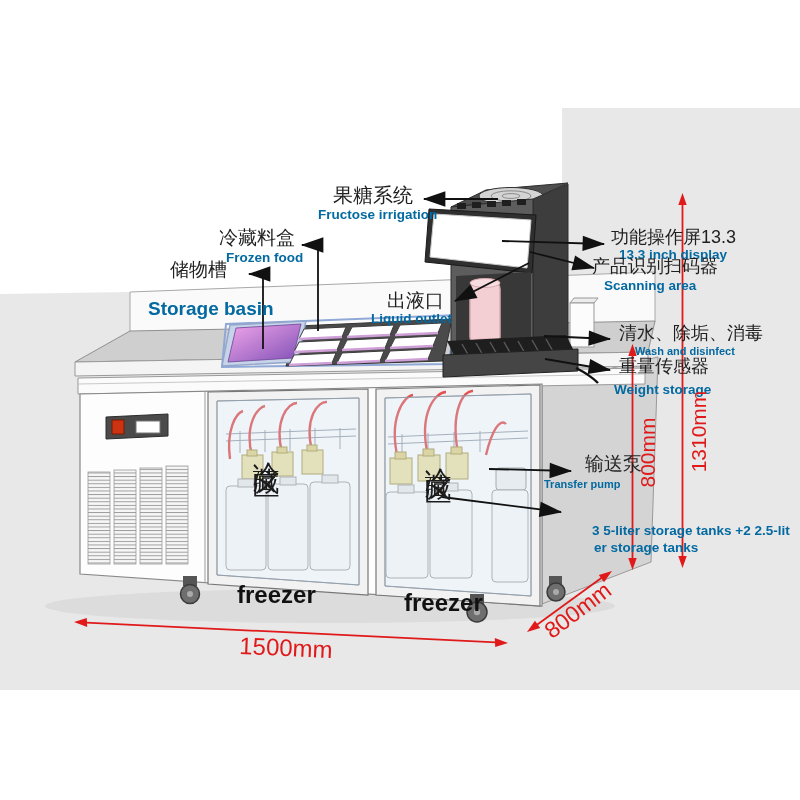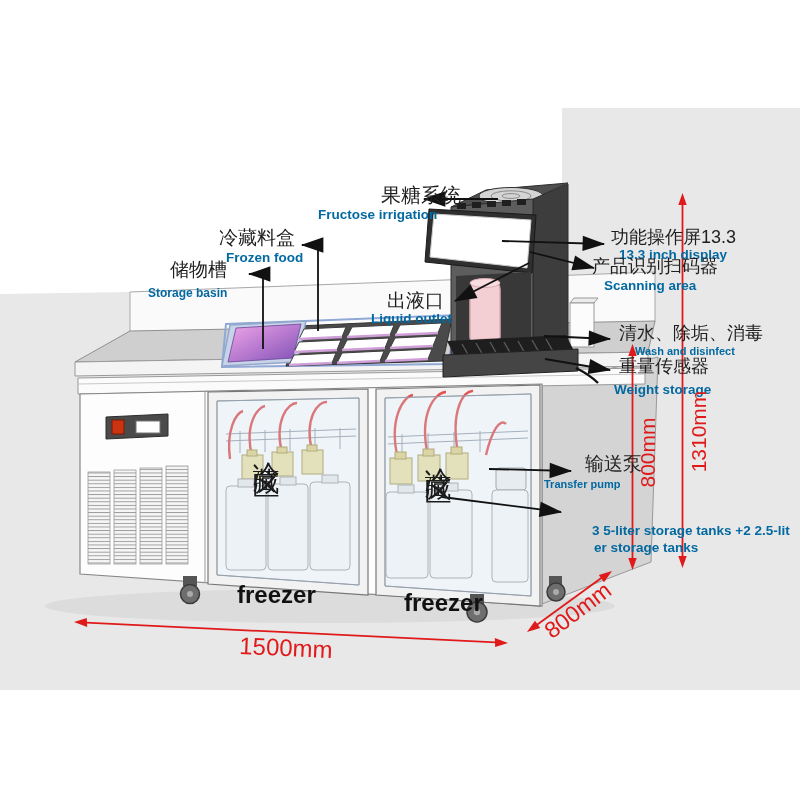--- a/index.html
+++ b/index.html
@@ -250,28 +250,28 @@
     <polygon points="678.3,556 686.7,556 682.5,568" stroke="none"></polygon>
     <line x1="86" y1="622.6" x2="496" y2="642.4"></line>
     <polygon points="74,622 86.8,618.1 87.2,627.1" stroke="none"></polygon>
     <polygon points="508,643 494.8,637.9 495.2,646.9" stroke="none"></polygon>
     <line x1="536" y1="625.5" x2="602" y2="577.5"></line>
     <polygon points="527,632 540.2,628.1 535,620.7" stroke="none"></polygon>
     <polygon points="612,571 604,582.3 598.8,574.9" stroke="none"></polygon>
   </g>
 </svg>
 
-<div class="zh" style="left:333px;top:185px;font-size:20px;margin-left:48px;">果糖系统</div>
+<div class="zh" style="left:333px;top:185px;font-size:20px;">果糖系统</div>
 <div class="en" style="left:318px;top:208px;font-size:13.5px;">Fructose irrigation</div>
 
 <div class="zh" style="left:219px;top:228px;font-size:19px;">冷藏料盒</div>
 <div class="en" style="left:226px;top:251px;font-size:13.5px;">Frozen food</div>
 
 <div class="zh" style="left:170px;top:260px;font-size:19px;">储物槽</div>
-<div class="en" style="left:148px;top:287px;font-size:12px;">Storage basin</div>
+<div class="en" style="left:148px;top:299px;font-size:19px;">Storage basin</div>
 
 <div class="zh" style="left:387px;top:291px;font-size:19px;">出液口</div>
 <div class="en" style="left:371px;top:312px;font-size:13.5px;text-align:right;">Liquid outlet</div>
 
 <div class="zh" style="left:611px;top:228px;font-size:18px;">功能操作屏13.3</div>
 <div class="en" style="left:619px;top:248px;font-size:13.5px;">13.3 inch display</div>
 
 <div class="zh" style="left:592px;top:257px;font-size:18px;">产品识别扫码器</div>
 <div class="en" style="left:604px;top:279px;font-size:13.5px;">Scanning area</div>
 

